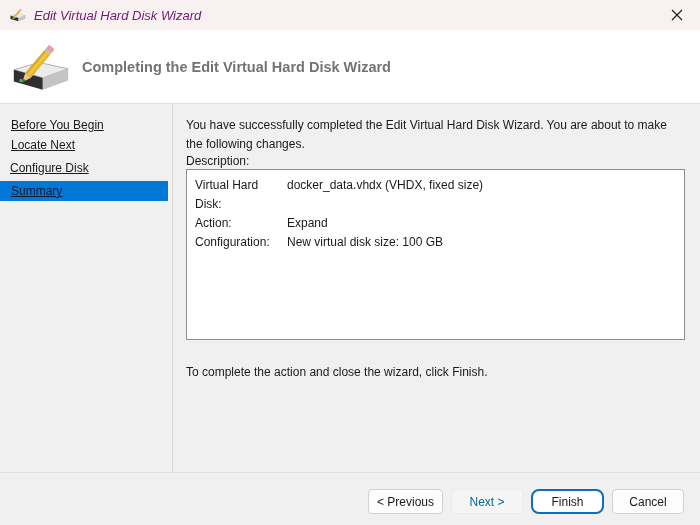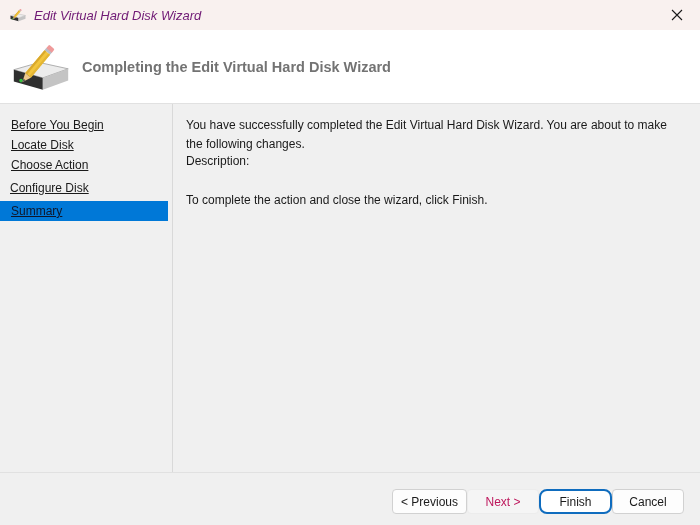--- a/index.html
+++ b/index.html
@@ -104,37 +104,38 @@
   .finish-note { margin-top: 25px; }
   
   .footer {
     height: 53px;
     background: var(--body-bg, #f0f0f0);
     border-top: 1px solid #e1e1e1;
     display: flex;
     justify-content: flex-end;
     align-items: flex-start;
     padding: 16px 16px 0 0;
+    gap: 8px;
   }
   .btn {
     min-width: 72px;
     height: 25px;
     font-family: inherit;
     font-size: 12px;
     color: #1a1a1a;
     background: #fdfdfd;
     border: 1px solid #d1d1d1;
     border-radius: 4px;
     cursor: pointer;
     padding: 0 8px;
   }
   .btn.disabled {
     background: #f5f5f5;
     border-color: #ececec;
-    color: #be185d;
+    color: #0369a1;
     cursor: default;
   }
   .btn.default {
     background: #ffffff;
     border: 2px solid var(--finish-border, #0f6cbe);
     border-radius: 8px;
     min-width: 73px;
   }
 </style>
 </head>
@@ -184,30 +185,43 @@
           <polygon points="26.6,48 29.4,48 28,52" fill="#555"></polygon>
         </g>
       </svg>
     </span>
     <h1 class="header-title">Completing the Edit Virtual Hard Disk Wizard</h1>
   </div>
 
   <div class="body">
     <nav class="sidebar">
       <div class="nav-item">Before You Begin</div>
-      <div class="nav-item">Locate Disk</div>
-      <div class="nav-item">Choose Action</div>
+      <div class="nav-item">Locate Next</div>
       <div class="nav-item indent">Configure Disk</div>
       <div class="nav-item selected">Summary</div>
     </nav>
 
     <section class="content">
       <p class="intro">You have successfully completed the Edit Virtual Hard Disk Wizard. You are about to make the following changes.</p>
       <div class="desc-label">Description:</div>
 
+      <div class="desc-box">
+        <div class="desc-row">
+          <span>Virtual Hard Disk:</span>
+          <span>docker_data.vhdx (VHDX, fixed size)</span>
+        </div>
+        <div class="desc-row">
+          <span>Action:</span>
+          <span>Expand</span>
+        </div>
+        <div class="desc-row">
+          <span>Configuration:</span>
+          <span>New virtual disk size: 100 GB</span>
+        </div>
+      </div>
 
       <p class="finish-note">To complete the action and close the wizard, click Finish.</p>
     </section>
   </div>
 
   <div class="footer">
     <button class="btn">&lt; Previous</button>
     <button class="btn disabled" disabled="">Next &gt;</button>
     <button class="btn default">Finish</button>
     <button class="btn">Cancel</button>

